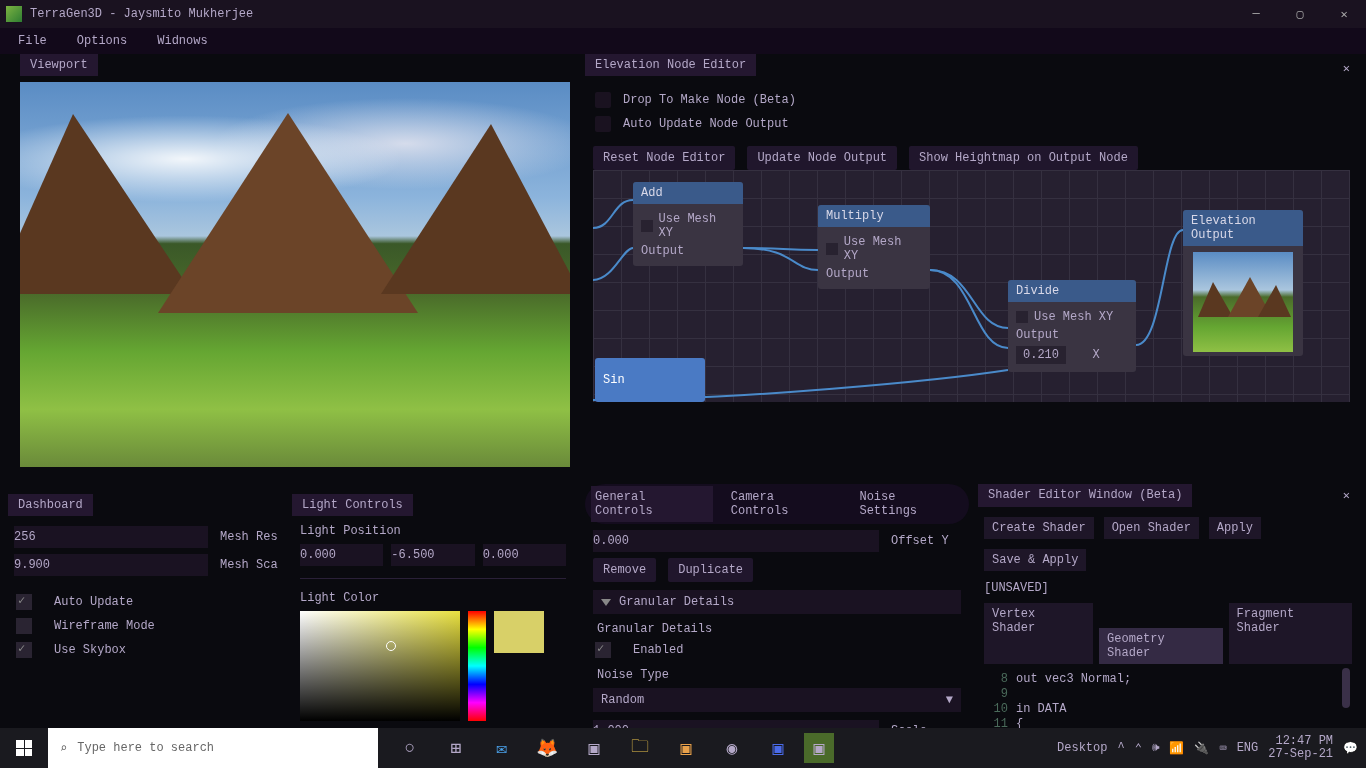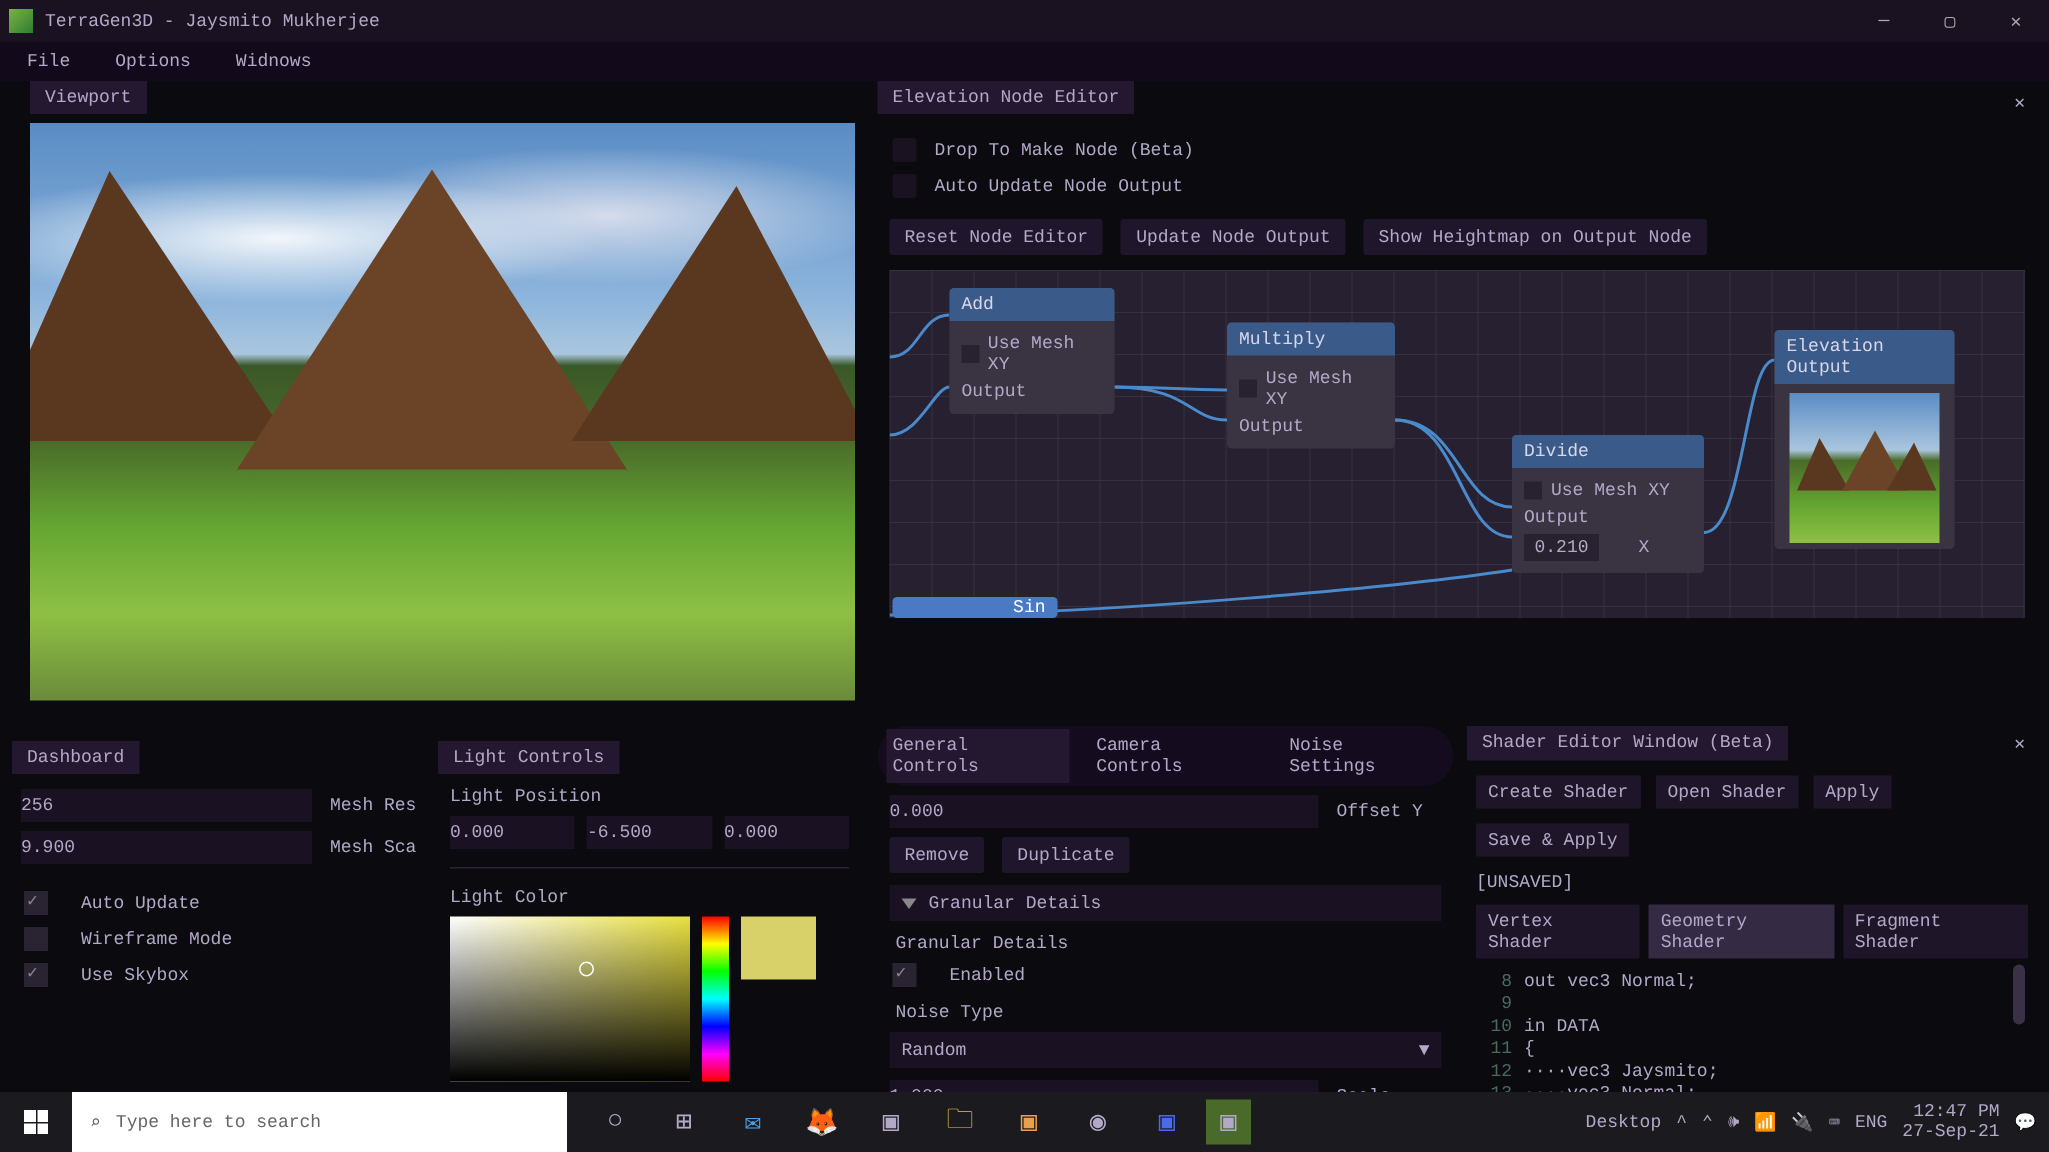--- a/index.html
+++ b/index.html
@@ -19,21 +19,21 @@
 .m3 { bottom:45%; right:-2%; border-width:0 90px 170px 110px; border-color:transparent transparent #5a3820 transparent; }
 .clouds { position:absolute; top:0; left:0; right:0; height:40%; background:radial-gradient(ellipse at 30% 50%,rgba(255,255,255,.9) 0%,transparent 40%),radial-gradient(ellipse at 70% 40%,rgba(230,230,240,.85) 0%,transparent 35%); }
 .node-editor { position:absolute; left:585px; top:0; right:8px; }
 .node-editor .header { display:flex; align-items:flex-end; }
 .node-editor .close-x { margin-left:auto; padding-right:8px; }
 .node-opts { padding:12px 8px 0 8px; }
 .checkbox-row { display:flex; align-items:center; gap:12px; padding:4px 2px; }
 .cb { width:16px; height:16px; background:#1a1220; border-radius:2px; }
 .btn-row { display:flex; gap:12px; margin-top:10px; }
 .btn { background:#20162c; padding:5px 10px; border-radius:2px; }
-.node-canvas { margin-top:10px; height:232px; background:#262030; background-image:linear-gradient(#353040 1px,transparent 1px),linear-gradient(90deg,#353040 1px,transparent 1px); background-size:28px 28px; position:relative; overflow:hidden; }
+.node-canvas { height:232px; background:#262030; background-image:linear-gradient(#353040 1px,transparent 1px),linear-gradient(90deg,#353040 1px,transparent 1px); background-size:28px 28px; position:relative; overflow:hidden; }
 .node { position:absolute; background:#3a3442; border-radius:3px; }
 .node-head { background:#3a5a8a; padding:4px 8px; border-radius:3px 3px 0 0; color:#d8d8e8; }
 .node-body { padding:6px 8px; }
 .node-row { display:flex; align-items:center; gap:6px; padding:2px 0; }
 .node-cb { width:12px; height:12px; background:#282230; }
 .node-add { left:40px; top:12px; width:110px; }
 .node-mul { left:225px; top:35px; width:112px; }
 .node-div { left:415px; top:110px; width:128px; }
 .node-out { left:590px; top:40px; width:120px; }
 .node-sin { left:2px; bottom:0; width:110px; background:#4a7ac4; }
@@ -65,21 +65,21 @@
 .gc-body { padding:6px 8px; }
 .collapse { display:flex; align-items:center; gap:8px; background:#1a1222; padding:5px 8px; margin-top:8px; }
 .tri { width:0; height:0; border-left:5px solid transparent; border-right:5px solid transparent; border-top:7px solid #888; }
 .select { background:#1a1222; padding:5px 8px; margin-top:6px; display:flex; justify-content:space-between; }
 .shader { position:absolute; left:978px; top:430px; right:8px; }
 .shader-body { padding:6px; }
 .sbtns { display:flex; gap:10px; padding:4px 0 10px; flex-wrap:wrap; }
 .sbtn { background:#1e1628; padding:4px 8px; }
 .stabs { display:flex; gap:6px; margin:8px 0 4px; }
 .stab { background:#1e1628; padding:4px 8px; }
-.stab.active { background:#342a44; }
+.stab.active { background:#342a44;margin-top:25px; }
 .code { font-size:11px; line-height:15px; padding:4px 2px; }
 .code .ln { color:#4a6a5a; display:inline-block; width:22px; text-align:right; margin-right:8px; }
 .scrollbar { position:absolute; right:2px; top:80px; width:8px; height:40px; background:#3a3048; border-radius:4px; }
 .taskbar { position:absolute; bottom:0; left:0; right:0; height:40px; background:#1a1a1f; display:flex; align-items:center; }
 .start { width:48px; height:40px; display:flex; align-items:center; justify-content:center; }
 .win-icon { width:16px; height:16px; display:grid; grid-template:1fr 1fr/1fr 1fr; gap:1px; }
 .win-icon div { background:#fff; }
 .search { flex:0 0 330px; height:40px; background:#fff; display:flex; align-items:center; padding:0 12px; gap:10px; color:#666; }
 .search span { color:#666; }
 .tb-icons { display:flex; align-items:center; height:40px; margin-left:12px; gap:6px; }
@@ -189,21 +189,21 @@
         </div>
         <div class="node node-out">
           <div class="node-head">Elevation Output</div>
           <div class="thumb">
             <div class="mt" style="left:5px;border-width:0 20px 35px 15px;border-color:transparent transparent #5a3820 transparent;"></div>
             <div class="mt" style="left:35px;border-width:0 22px 40px 22px;border-color:transparent transparent #6b4428 transparent;"></div>
             <div class="mt" style="right:2px;border-width:0 15px 32px 18px;border-color:transparent transparent #5a3820 transparent;"></div>
           </div>
         </div>
         <div class="node node-sin">
-          <div style="padding:0 8px;color:#fff;text-align:right;">Sin</div>
+          <div style="padding:15px 8px;color:#fff;">Sin</div>
         </div>
       </div>
     </div>
   </div>
 
   <div class="dashboard">
     <div class="panel-title">Dashboard</div>
     <div class="dash-body">
       <div class="field-row">
           <div class="field-val">256</div>

